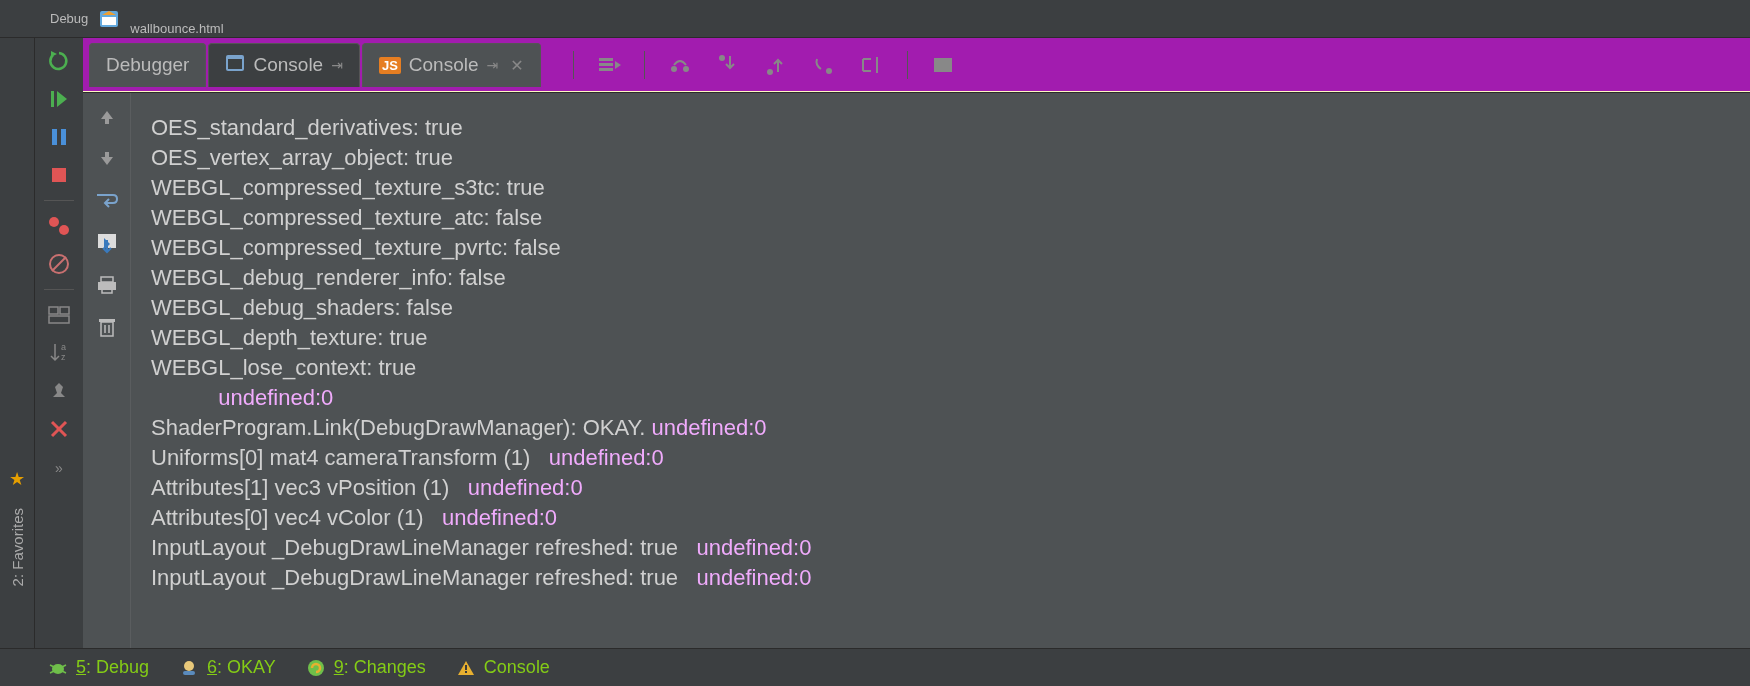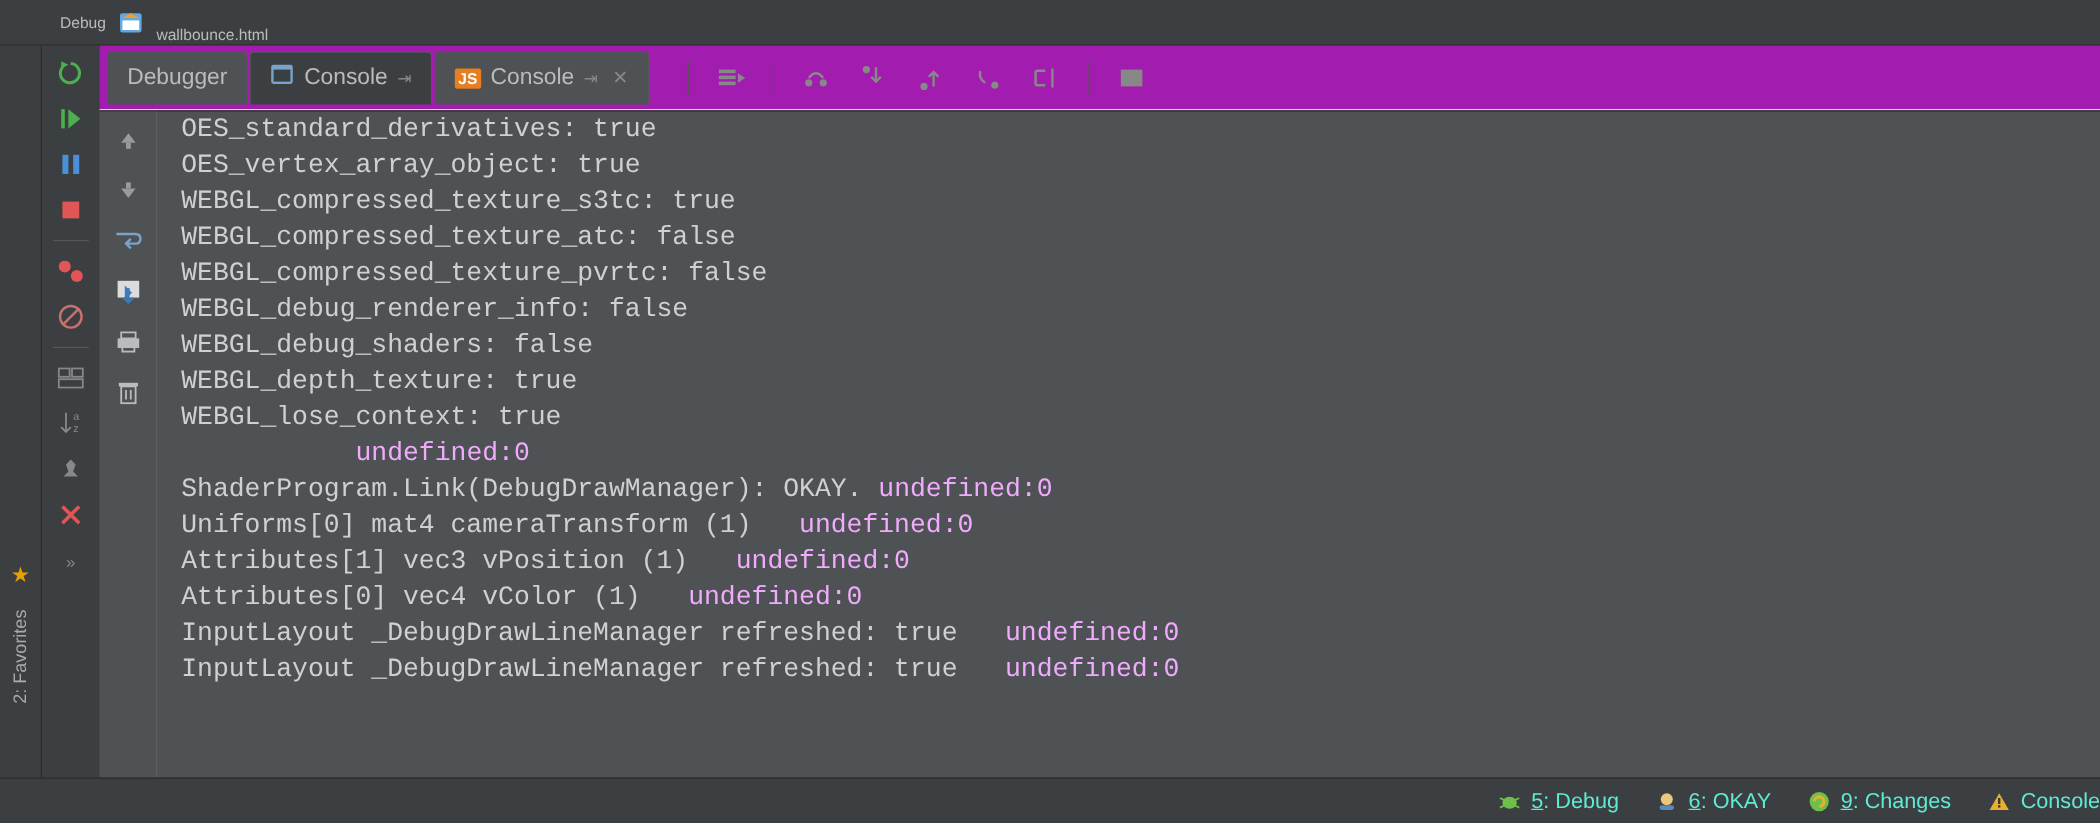--- a/index.html
+++ b/index.html
@@ -70,32 +70,32 @@
   display: flex; flex: 1; min-height: 0;
   background: #4e5254; border-top: 1px solid #2b2b2b;
 }
 .console-gutter {
   width: 48px; display: flex; flex-direction: column; align-items: center;
   background: #4e5254; padding-top: 10px; gap: 14px;
   border-right: 1px solid #5a5d5f;
 }
 .console-gutter .cg-ico { width: 28px; height: 28px; display: flex; align-items: center; justify-content: center; cursor: pointer; color: #a0a0a0; }
 .console-output {
-  flex: 1; padding: 0 20px;
-  font-family: Liberation Mono, monospace;
+  flex: 1; padding: 20px 20px;
+  font-family: Liberation Sans, sans-serif;
   font-size: 22px; line-height: 30px;
   color: #d0d0d0; overflow: hidden;
   white-space: pre;
 }
 .console-output .dim { color: #f0abfc; }
 .statusbar {
   display: flex; align-items: center; height: 38px;
   background: #3c3f41; border-top: 1px solid #2b2b2b;
   padding-left: 48px; gap: 30px;
-  font-size: 18px; color: #5eead4; justify-content: flex-end;
+  font-size: 18px; color: #84cc16;
 }
 .status-item { display: flex; align-items: center; gap: 8px; cursor: pointer; }
 .status-item u { text-decoration: underline; }
 .si-icon { width: 20px; height: 20px; display: inline-flex; align-items: center; justify-content: center; }
 </style>
 </head>
 <body>
 
 <div class="root">
   <div class="header">

